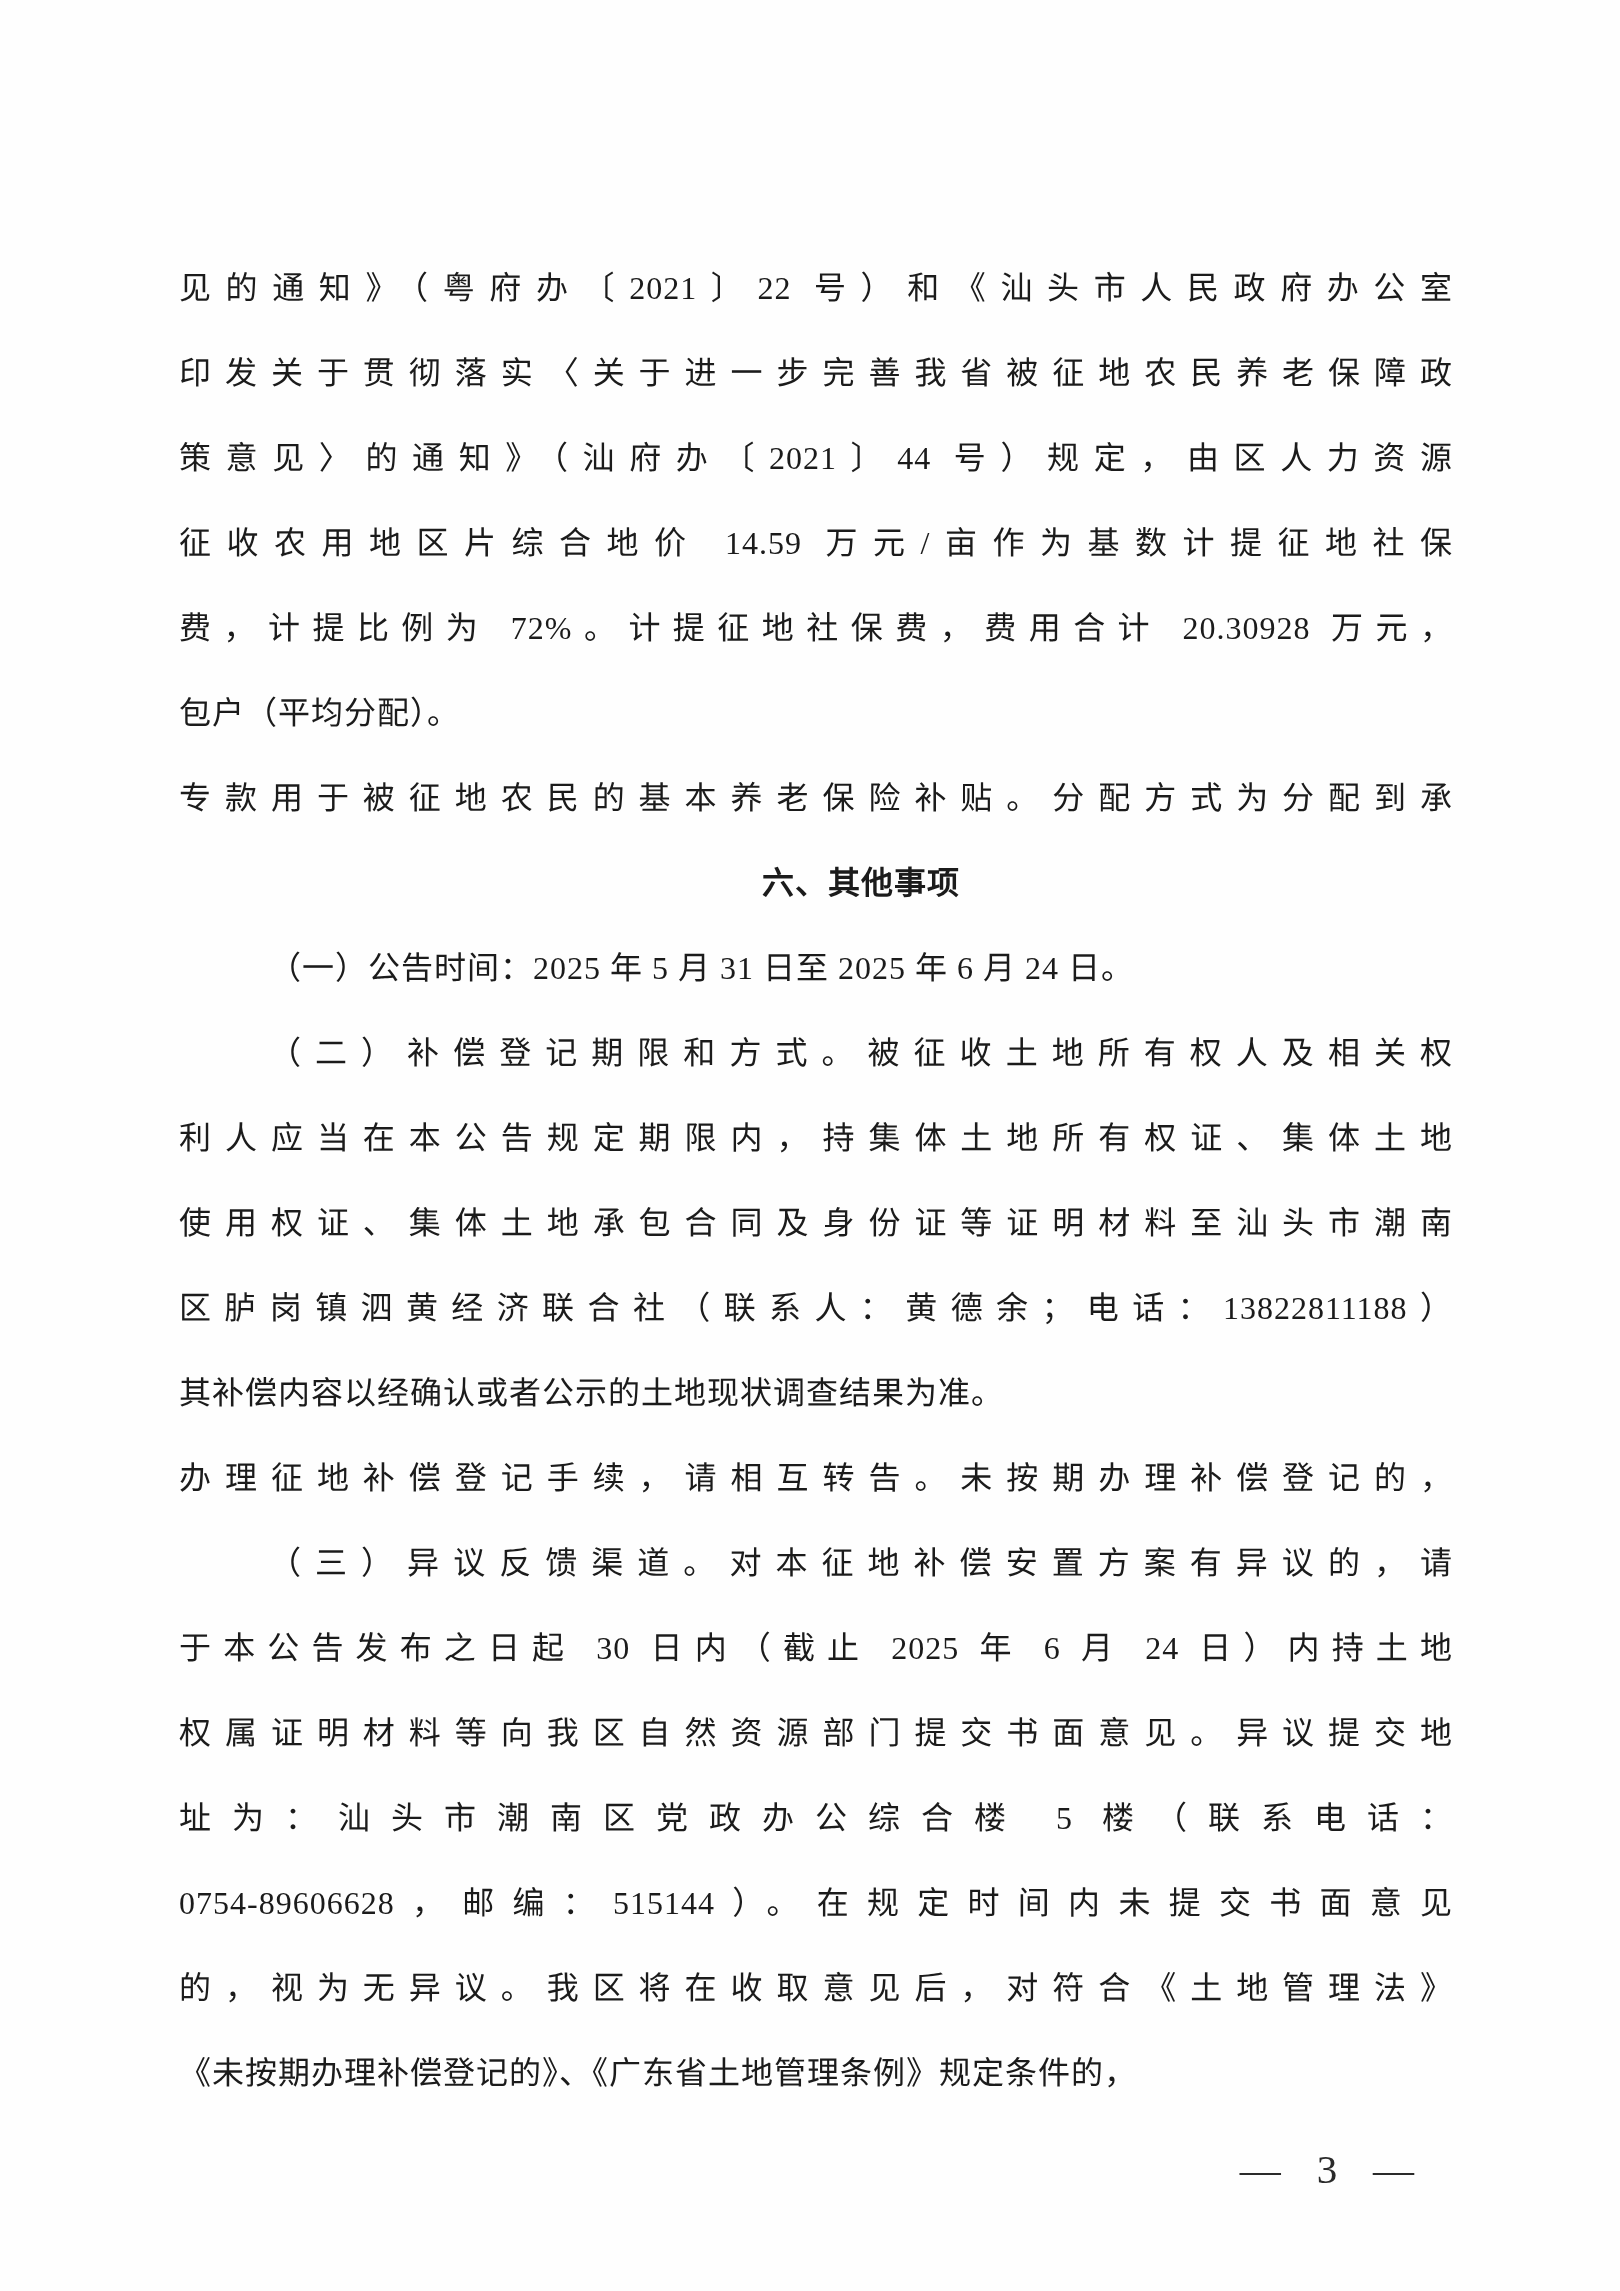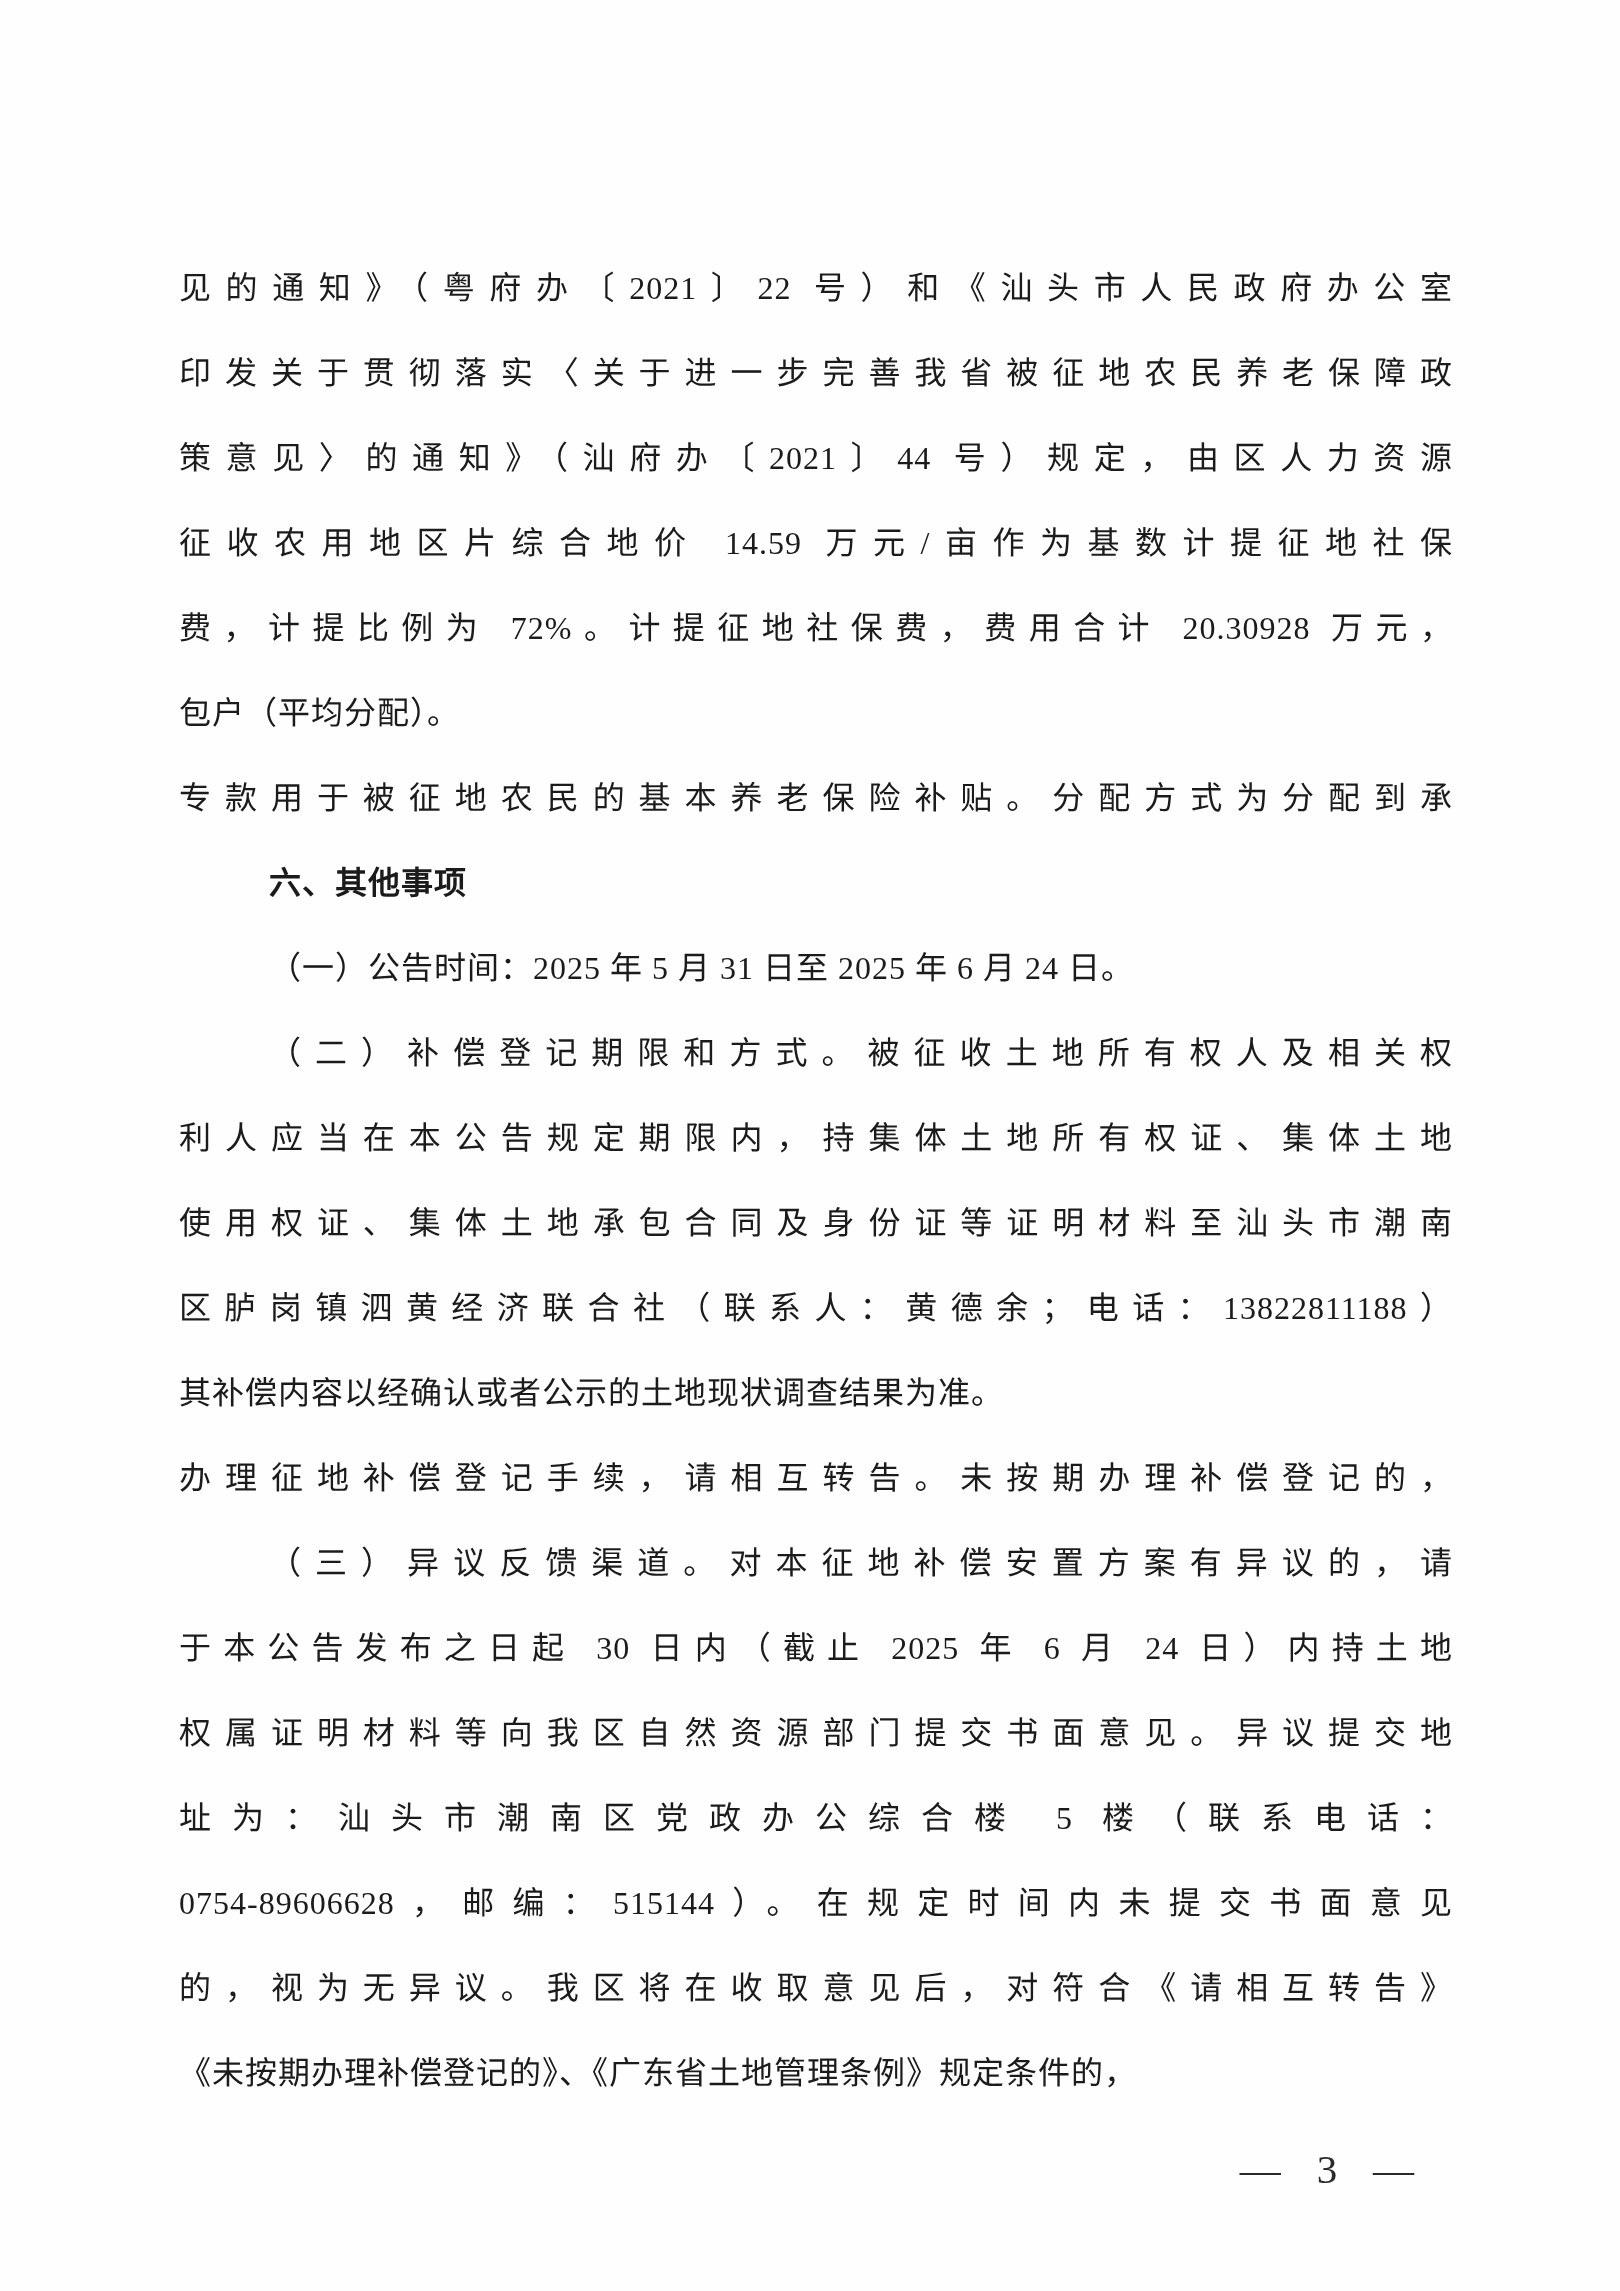--- a/index.html
+++ b/index.html
@@ -32,21 +32,21 @@
     white-space: normal;
     overflow: visible;
   }
   
   .line.fill {
     text-align: justify;
     text-align-last: justify;
     text-justify: inter-character;
   }
   .line.indent { text-indent: 90px; }
-  .line.bold { font-weight: bold; }
+  .line.bold { font-weight: bold; text-align: center; }
   .footer-page-number {
     position: absolute;
     right: 204px;
     top: 2145px;
     font-size: 41px;
     color: #2a2a2a;
     word-spacing: 21.6px;
     letter-spacing: 2px;
   }
 </style>
@@ -68,18 +68,18 @@
       <div class="line fill">利人应当在本公告规定期限内，持集体土地所有权证、集体土地</div>
       <div class="line fill">使用权证、集体土地承包合同及身份证等证明材料至汕头市潮南</div>
       <div class="line fill">区胪岗镇泗黄经济联合社（联系人：黄德余；电话：13822811188）</div>
       <div class="line">其补偿内容以经确认或者公示的土地现状调查结果为准。</div>
       <div class="line fill">办理征地补偿登记手续，请相互转告。未按期办理补偿登记的，</div>
       <div class="line fill indent">（三）异议反馈渠道。对本征地补偿安置方案有异议的，请</div>
       <div class="line fill">于本公告发布之日起 30 日内（截止 2025 年 6 月 24 日）内持土地</div>
       <div class="line fill">权属证明材料等向我区自然资源部门提交书面意见。异议提交地</div>
       <div class="line fill">址为：汕头市潮南区党政办公综合楼 5 楼（联系电话：</div>
       <div class="line fill">0754-89606628，邮编：515144）。在规定时间内未提交书面意见</div>
-      <div class="line fill">的，视为无异议。我区将在收取意见后，对符合《请相互转告》</div>
+      <div class="line fill">的，视为无异议。我区将在收取意见后，对符合《土地管理法》</div>
       <div class="line">《未按期办理补偿登记的》、《广东省土地管理条例》规定条件的，</div>
     </div>
   <div class="footer-page-number">— 3 —</div>
 </div>
 
 
 </body></html>

